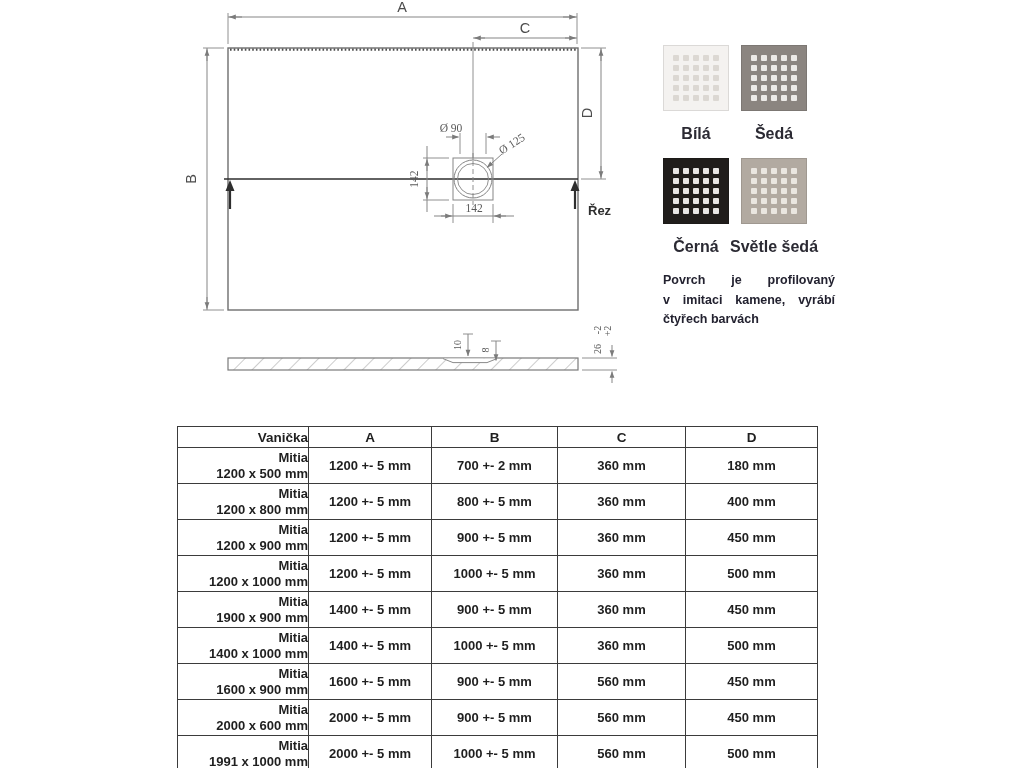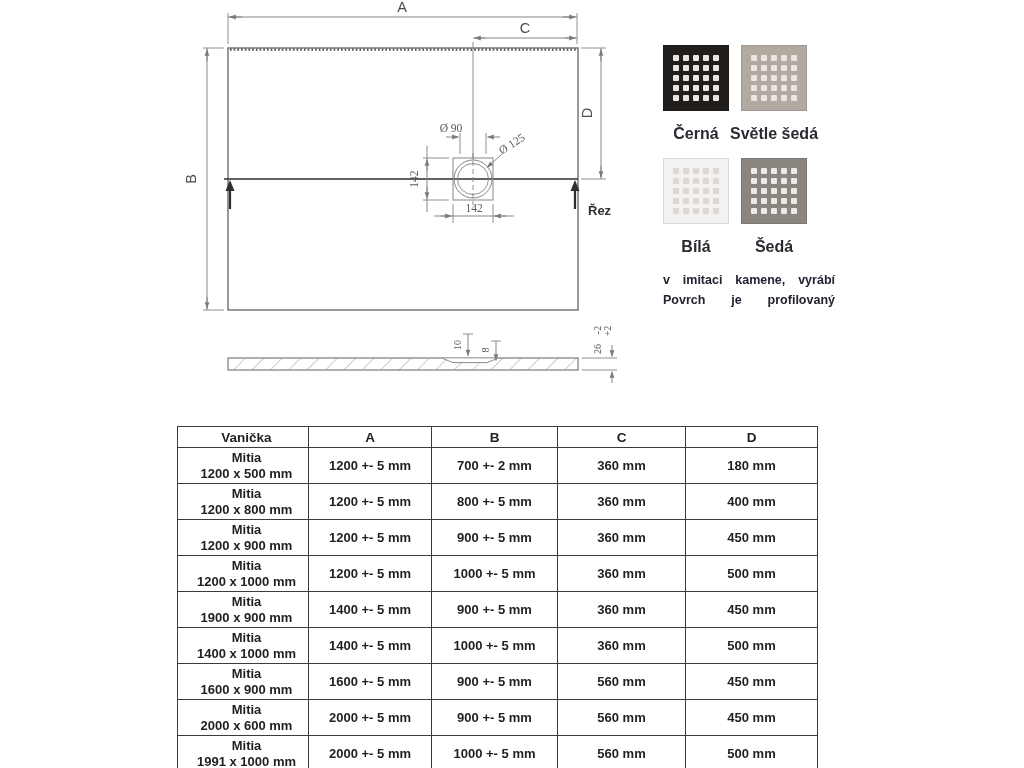--- a/index.html
+++ b/index.html
@@ -33,21 +33,21 @@
                font-size:12.5px;font-weight:700;color:#232230;line-height:19.5px;}
   .desc-line{text-align:justify;text-align-last:justify;}
   .desc-line.last{text-align-last:left;}
 
   
   table.sizes{position:absolute;left:177px;top:426px;width:640px;border-collapse:collapse;
               table-layout:fixed;border:1.5px solid #3b3b3b;}
   table.sizes th,table.sizes td{border:1px solid #3b3b3b;color:#1f1f1f;
               font-size:13px;font-weight:700;padding:0;}
   table.sizes th{height:20px;text-align:center;font-size:13.5px;}
-  table.sizes th.first,table.sizes td.first{text-align:center;padding-left:7px;}
+  table.sizes th.first,table.sizes td.first{text-align:right;padding-left:7px;}
   table.sizes td{height:35px;text-align:center;}
   table.sizes td.first div{line-height:16px;}
 </style>
 </head>
 <body>
 
 <div class="canvas">
 
   <svg class="drawing-svg" width="440" height="410" viewBox="0 0 440 410" xmlns="http://www.w3.org/2000/svg">
     <defs>
@@ -156,20 +156,86 @@
       <line class="dl" x1="432" y1="383" x2="432" y2="371.5" marker-end="url(#arr)"></line>
       <text class="sm" transform="translate(421,349) rotate(-90)" text-anchor="middle">26</text>
       <text class="sm" transform="translate(421,330) rotate(-90)" text-anchor="middle">-2</text>
       <text class="sm" transform="translate(431,331) rotate(-90)" text-anchor="middle">+2</text>
     </g>
   </svg>
 
   <div class="swatch-area">
     <div class="swatch-row">
         <div class="swatch-item">
+          <div class="swatch-square" style="background: rgb(244, 242, 240);">
+            <div class="dots">
+              <span class="dot" style="background: rgb(220, 216, 211);"></span>
+              <span class="dot" style="background: rgb(220, 216, 211);"></span>
+              <span class="dot" style="background: rgb(220, 216, 211);"></span>
+              <span class="dot" style="background: rgb(220, 216, 211);"></span>
+              <span class="dot" style="background: rgb(220, 216, 211);"></span>
+              <span class="dot" style="background: rgb(220, 216, 211);"></span>
+              <span class="dot" style="background: rgb(220, 216, 211);"></span>
+              <span class="dot" style="background: rgb(220, 216, 211);"></span>
+              <span class="dot" style="background: rgb(220, 216, 211);"></span>
+              <span class="dot" style="background: rgb(220, 216, 211);"></span>
+              <span class="dot" style="background: rgb(220, 216, 211);"></span>
+              <span class="dot" style="background: rgb(220, 216, 211);"></span>
+              <span class="dot" style="background: rgb(220, 216, 211);"></span>
+              <span class="dot" style="background: rgb(220, 216, 211);"></span>
+              <span class="dot" style="background: rgb(220, 216, 211);"></span>
+              <span class="dot" style="background: rgb(220, 216, 211);"></span>
+              <span class="dot" style="background: rgb(220, 216, 211);"></span>
+              <span class="dot" style="background: rgb(220, 216, 211);"></span>
+              <span class="dot" style="background: rgb(220, 216, 211);"></span>
+              <span class="dot" style="background: rgb(220, 216, 211);"></span>
+              <span class="dot" style="background: rgb(220, 216, 211);"></span>
+              <span class="dot" style="background: rgb(220, 216, 211);"></span>
+              <span class="dot" style="background: rgb(220, 216, 211);"></span>
+              <span class="dot" style="background: rgb(220, 216, 211);"></span>
+              <span class="dot" style="background: rgb(220, 216, 211);"></span>
+            </div>
+          </div>
+          <div class="swatch-label">Bílá</div>
+        </div>
+        <div class="swatch-item">
+          <div class="swatch-square" style="background: rgb(139, 133, 128);">
+            <div class="dots">
+              <span class="dot" style="background: rgb(236, 234, 231);"></span>
+              <span class="dot" style="background: rgb(236, 234, 231);"></span>
+              <span class="dot" style="background: rgb(236, 234, 231);"></span>
+              <span class="dot" style="background: rgb(236, 234, 231);"></span>
+              <span class="dot" style="background: rgb(236, 234, 231);"></span>
+              <span class="dot" style="background: rgb(236, 234, 231);"></span>
+              <span class="dot" style="background: rgb(236, 234, 231);"></span>
+              <span class="dot" style="background: rgb(236, 234, 231);"></span>
+              <span class="dot" style="background: rgb(236, 234, 231);"></span>
+              <span class="dot" style="background: rgb(236, 234, 231);"></span>
+              <span class="dot" style="background: rgb(236, 234, 231);"></span>
+              <span class="dot" style="background: rgb(236, 234, 231);"></span>
+              <span class="dot" style="background: rgb(236, 234, 231);"></span>
+              <span class="dot" style="background: rgb(236, 234, 231);"></span>
+              <span class="dot" style="background: rgb(236, 234, 231);"></span>
+              <span class="dot" style="background: rgb(236, 234, 231);"></span>
+              <span class="dot" style="background: rgb(236, 234, 231);"></span>
+              <span class="dot" style="background: rgb(236, 234, 231);"></span>
+              <span class="dot" style="background: rgb(236, 234, 231);"></span>
+              <span class="dot" style="background: rgb(236, 234, 231);"></span>
+              <span class="dot" style="background: rgb(236, 234, 231);"></span>
+              <span class="dot" style="background: rgb(236, 234, 231);"></span>
+              <span class="dot" style="background: rgb(236, 234, 231);"></span>
+              <span class="dot" style="background: rgb(236, 234, 231);"></span>
+              <span class="dot" style="background: rgb(236, 234, 231);"></span>
+            </div>
+          </div>
+          <div class="swatch-label">Šedá</div>
+        </div>
+      </div>
+    <div class="swatch-row">
+        <div class="swatch-item">
           <div class="swatch-square" style="background: rgb(32, 29, 27);">
             <div class="dots">
               <span class="dot" style="background: rgb(232, 230, 228);"></span>
               <span class="dot" style="background: rgb(232, 230, 228);"></span>
               <span class="dot" style="background: rgb(232, 230, 228);"></span>
               <span class="dot" style="background: rgb(232, 230, 228);"></span>
               <span class="dot" style="background: rgb(232, 230, 228);"></span>
               <span class="dot" style="background: rgb(232, 230, 228);"></span>
               <span class="dot" style="background: rgb(232, 230, 228);"></span>
               <span class="dot" style="background: rgb(232, 230, 228);"></span>
@@ -220,91 +286,26 @@
               <span class="dot" style="background: rgb(234, 230, 224);"></span>
               <span class="dot" style="background: rgb(234, 230, 224);"></span>
               <span class="dot" style="background: rgb(234, 230, 224);"></span>
               <span class="dot" style="background: rgb(234, 230, 224);"></span>
               <span class="dot" style="background: rgb(234, 230, 224);"></span>
             </div>
           </div>
           <div class="swatch-label">Světle šedá</div>
         </div>
       </div>
-    <div class="swatch-row">
-        <div class="swatch-item">
-          <div class="swatch-square" style="background: rgb(244, 242, 240);">
-            <div class="dots">
-              <span class="dot" style="background: rgb(220, 216, 211);"></span>
-              <span class="dot" style="background: rgb(220, 216, 211);"></span>
-              <span class="dot" style="background: rgb(220, 216, 211);"></span>
-              <span class="dot" style="background: rgb(220, 216, 211);"></span>
-              <span class="dot" style="background: rgb(220, 216, 211);"></span>
-              <span class="dot" style="background: rgb(220, 216, 211);"></span>
-              <span class="dot" style="background: rgb(220, 216, 211);"></span>
-              <span class="dot" style="background: rgb(220, 216, 211);"></span>
-              <span class="dot" style="background: rgb(220, 216, 211);"></span>
-              <span class="dot" style="background: rgb(220, 216, 211);"></span>
-              <span class="dot" style="background: rgb(220, 216, 211);"></span>
-              <span class="dot" style="background: rgb(220, 216, 211);"></span>
-              <span class="dot" style="background: rgb(220, 216, 211);"></span>
-              <span class="dot" style="background: rgb(220, 216, 211);"></span>
-              <span class="dot" style="background: rgb(220, 216, 211);"></span>
-              <span class="dot" style="background: rgb(220, 216, 211);"></span>
-              <span class="dot" style="background: rgb(220, 216, 211);"></span>
-              <span class="dot" style="background: rgb(220, 216, 211);"></span>
-              <span class="dot" style="background: rgb(220, 216, 211);"></span>
-              <span class="dot" style="background: rgb(220, 216, 211);"></span>
-              <span class="dot" style="background: rgb(220, 216, 211);"></span>
-              <span class="dot" style="background: rgb(220, 216, 211);"></span>
-              <span class="dot" style="background: rgb(220, 216, 211);"></span>
-              <span class="dot" style="background: rgb(220, 216, 211);"></span>
-              <span class="dot" style="background: rgb(220, 216, 211);"></span>
-            </div>
-          </div>
-          <div class="swatch-label">Bílá</div>
-        </div>
-        <div class="swatch-item">
-          <div class="swatch-square" style="background: rgb(139, 133, 128);">
-            <div class="dots">
-              <span class="dot" style="background: rgb(236, 234, 231);"></span>
-              <span class="dot" style="background: rgb(236, 234, 231);"></span>
-              <span class="dot" style="background: rgb(236, 234, 231);"></span>
-              <span class="dot" style="background: rgb(236, 234, 231);"></span>
-              <span class="dot" style="background: rgb(236, 234, 231);"></span>
-              <span class="dot" style="background: rgb(236, 234, 231);"></span>
-              <span class="dot" style="background: rgb(236, 234, 231);"></span>
-              <span class="dot" style="background: rgb(236, 234, 231);"></span>
-              <span class="dot" style="background: rgb(236, 234, 231);"></span>
-              <span class="dot" style="background: rgb(236, 234, 231);"></span>
-              <span class="dot" style="background: rgb(236, 234, 231);"></span>
-              <span class="dot" style="background: rgb(236, 234, 231);"></span>
-              <span class="dot" style="background: rgb(236, 234, 231);"></span>
-              <span class="dot" style="background: rgb(236, 234, 231);"></span>
-              <span class="dot" style="background: rgb(236, 234, 231);"></span>
-              <span class="dot" style="background: rgb(236, 234, 231);"></span>
-              <span class="dot" style="background: rgb(236, 234, 231);"></span>
-              <span class="dot" style="background: rgb(236, 234, 231);"></span>
-              <span class="dot" style="background: rgb(236, 234, 231);"></span>
-              <span class="dot" style="background: rgb(236, 234, 231);"></span>
-              <span class="dot" style="background: rgb(236, 234, 231);"></span>
-              <span class="dot" style="background: rgb(236, 234, 231);"></span>
-              <span class="dot" style="background: rgb(236, 234, 231);"></span>
-              <span class="dot" style="background: rgb(236, 234, 231);"></span>
-              <span class="dot" style="background: rgb(236, 234, 231);"></span>
-            </div>
-          </div>
-          <div class="swatch-label">Šedá</div>
-        </div>
-      </div>
   </div>
 
   <div class="description">
+      <div class="desc-line">Povrch je profilovaný</div>
       <div class="desc-line">v imitaci kamene, vyrábí</div>
-      <div class="desc-line">Povrch je profilovaný</div>
+      <div class="desc-line last">čtyřech barvách</div>
     </div>
 
   <table class="sizes">
     <colgroup>
       <col style="width:131px">
         <col style="width:123px">
         <col style="width:126px">
       <col style="width:128px">
         <col style="width:132px">
     </colgroup>

